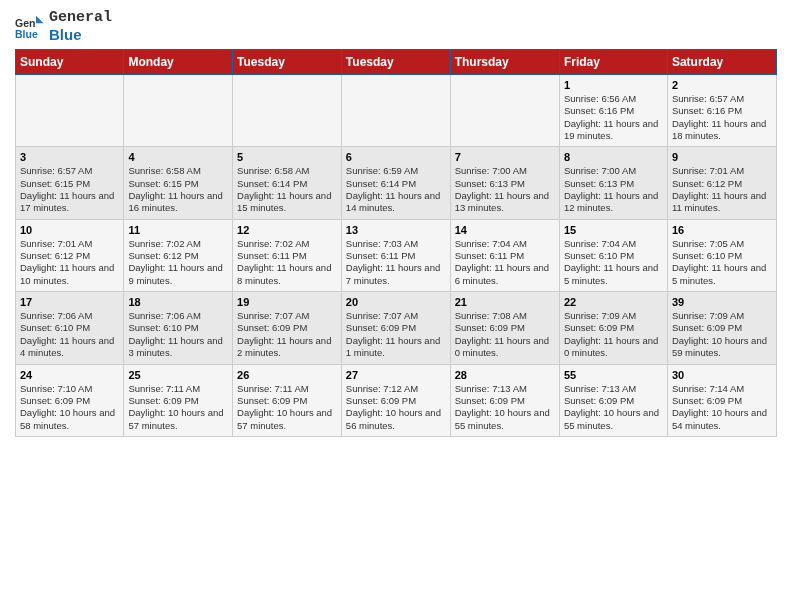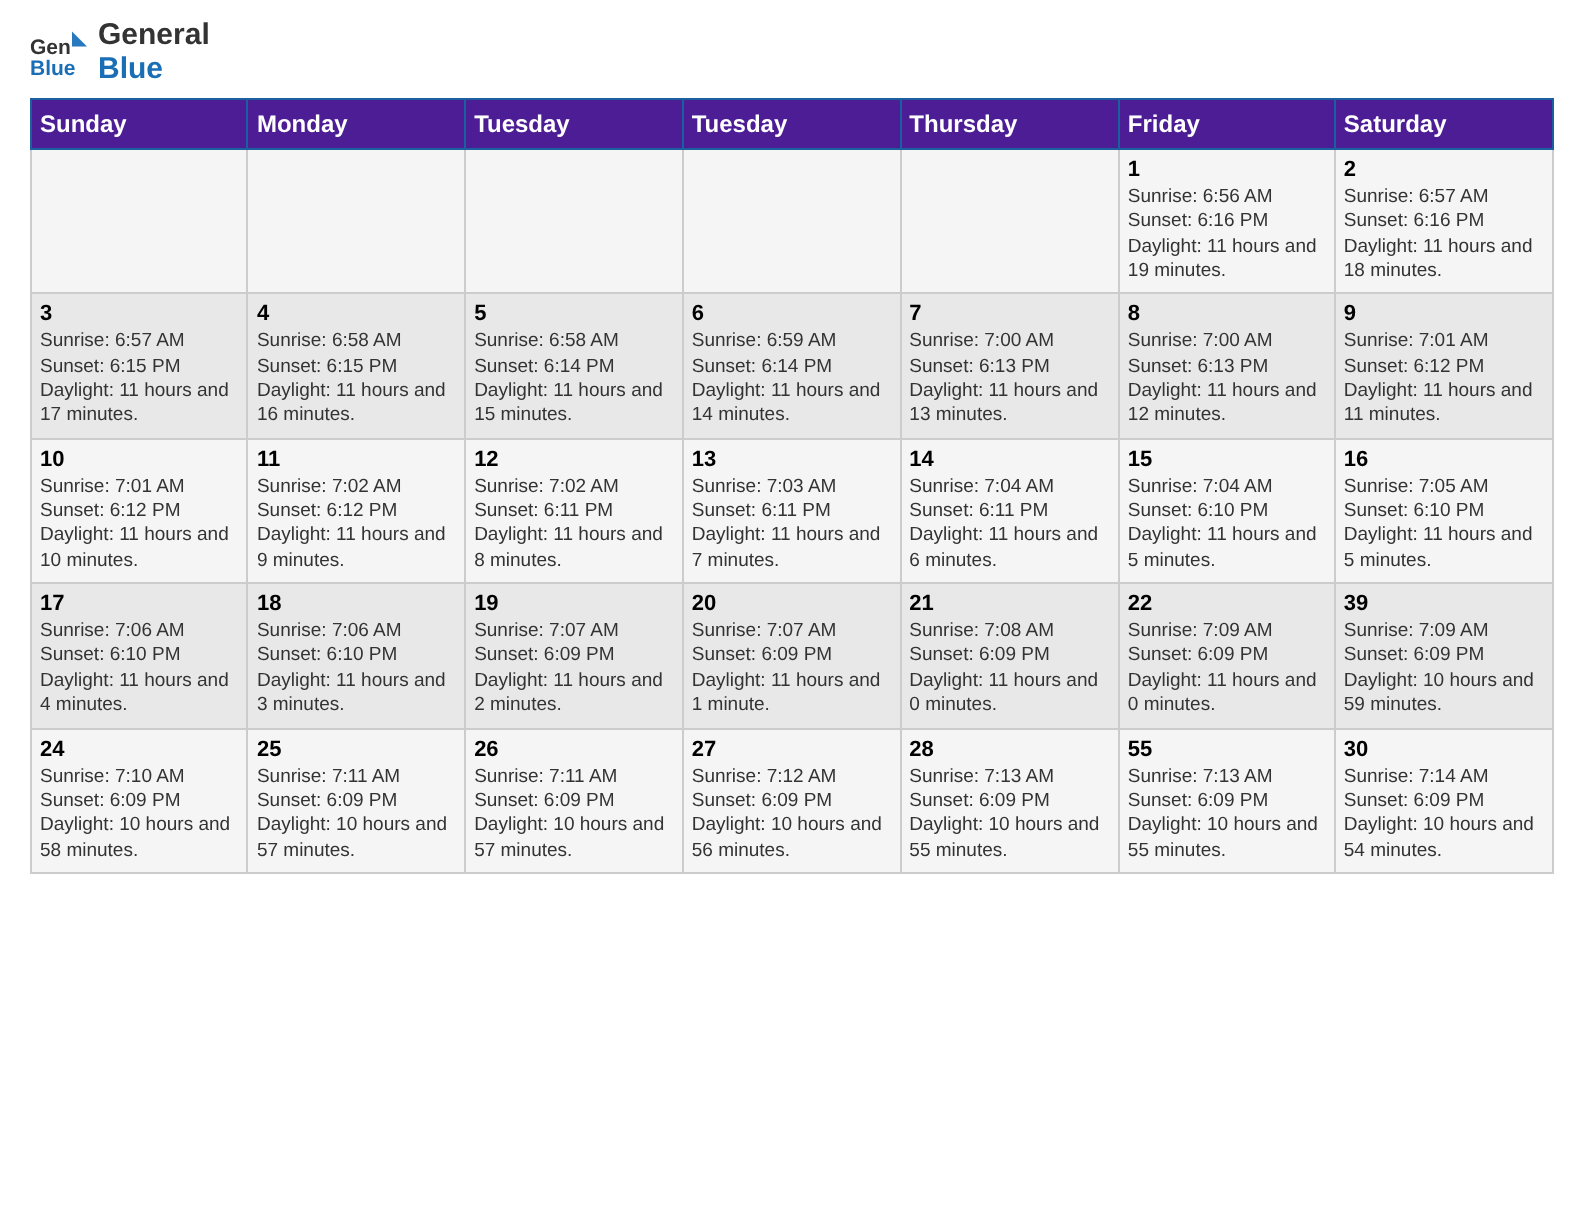--- a/index.html
+++ b/index.html
@@ -36,21 +36,21 @@
     .location-title {
       font-size: 14px;
       color: #555;
     }
     table {
       width: 100%;
       border-collapse: collapse;
       font-size: 10px;
     }
     thead tr th {
-      background-color: #4c1d95;
+      background-color: #b91c1c;
       color: #fff;
       padding: 5px 4px;
       text-align: left;
       font-size: 12px;
       font-weight: bold;
       border: 1px solid #1a5fa0;
     }
     tbody tr {
       border-bottom: 1px solid #ccc;
     }
@@ -86,21 +86,21 @@
 <body>
 
 <div class="header">
   <div class="logo">
     <svg class="logo-icon" viewBox="0 0 40 40">
       <text x="0" y="20" font-size="14" font-weight="bold" fill="#333">Gen</text>
       <text x="0" y="34" font-size="14" font-weight="bold" fill="#1a6eb5">Blue</text>
       <polygon points="28,5 38,15 28,15" fill="#2878c0"></polygon>
     </svg>
     <div>
-      <div style="font-size:15px;font-weight:bold;color:#333;line-height:1.1;">General</div>
+      <div style="font-size:15px;font-weight:bold;color:#333;line-height:1.1;font-family:Liberation Mono, monospace;">General</div>
       <div style="font-size:15px;font-weight:bold;color:#1a6eb5;line-height:1.1;">Blue</div>
     </div>
   </div>
   <div class="title-block">
     <div class="month-title"></div>
     <div class="location-title"></div>
   </div>
 </div>
 
 <table>

